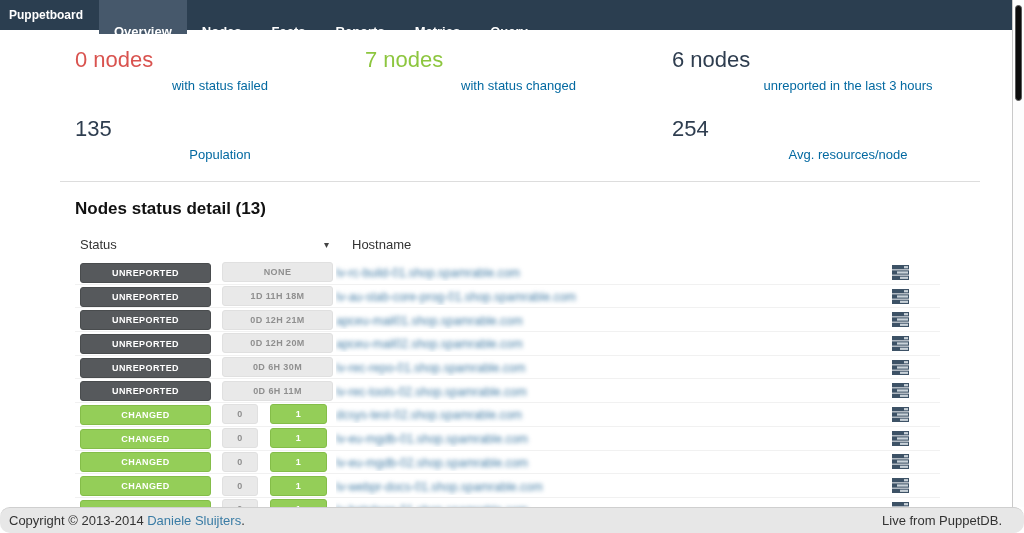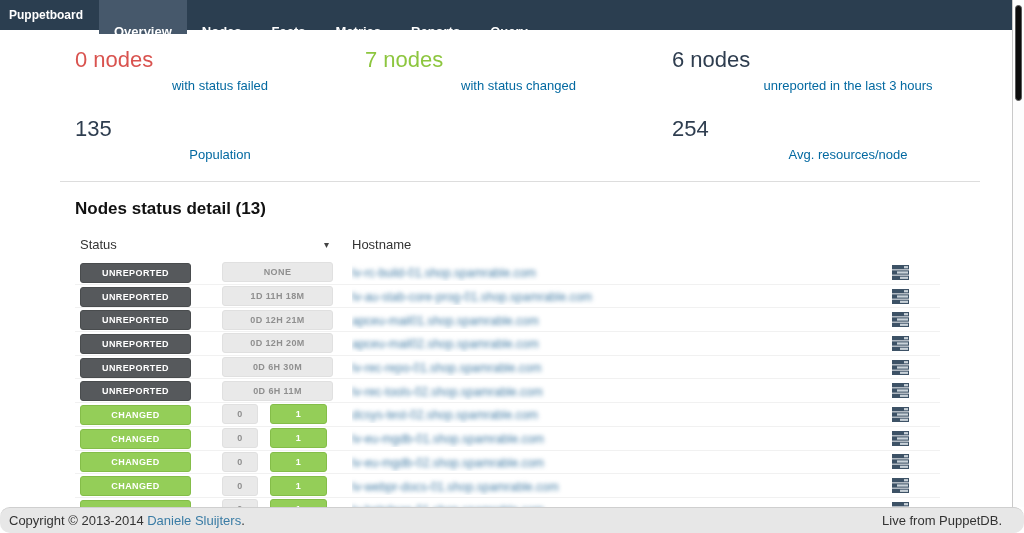--- a/index.html
+++ b/index.html
@@ -25,31 +25,31 @@
   .divider { border-top:1px solid #ddd; margin:19px 44px 0 60px; }
   .section-title { font-size:17px; font-weight:bold; color:#111; margin:17px 84px 0 75px; }
   
   .table { margin:18px 84px 0 75px; }
   .thead { display:flex; align-items:center; font-size:13px; color:#333; padding-left:5px; margin-bottom:9px; }
   .th-status { width:272px; display:flex; justify-content:space-between; align-items:center; padding-right:23px; cursor:pointer;gap:32px; }
   .caret { font-size:10px; color:#444; }
   .th-host { flex:1; }
   .trow { display:flex; align-items:center; height:23.7px; border-bottom:1px solid #f1f1f1; padding-left:5px; }
   .cell-status { width:142px; }
-  .cell-time { width:130px; display:flex; gap:12px; }
+  .cell-time { width:114px; display:flex; gap:12px; }
   .cell-host { flex:1; overflow:hidden; white-space:nowrap; }
   .cell-icon { width:48px; display:flex; align-items:center; }
   .badge {
     display:inline-block; border-radius:3px; font-size:9px; font-weight:bold;
     letter-spacing:.4px; text-align:center; padding:5px 0 4px; line-height:1; color:#fff;
   }
   .b-dark  { background:var(--badge-dark,#56595c); border:1px solid #494c4e; }
   .b-green { background:var(--badge-green,#94ce58); border:1px solid #84bd49; }
   .b-light { background:#e9e9e9; border:1px solid #e0e0e0; color:#8f8f8f; }
-  .w-status { width:111px; }
+  .w-status { width:131px; }
   .b-time { width:111px; }
   .b-zero { width:36px; }
   .b-one  { width:57px; }
   .host-link { color:var(--hostname-blue,#4880a8); font-size:12px; text-decoration:none; filter:blur(2.3px); cursor:pointer; }
   .icon-btn { display:inline-flex; cursor:pointer; }
   
   .footer {
     position:absolute; bottom:0; left:0; right:0; height:26px; z-index:5;
     background:#e7e7e7; border-top:1px solid #cfcfcf;
     font-size:13px; color:#333; line-height:25px;
@@ -67,22 +67,22 @@
   }
 </style>
 </head>
 <body>
 
 <div class="navbar">
   <div class="brand">Puppetboard</div>
   <div class="nav-item active">Overview</div>
   <div class="nav-item">Nodes</div>
   <div class="nav-item">Facts</div>
+  <div class="nav-item">Reports</div>
   <div class="nav-item">Metrics</div>
-  <div class="nav-item">Reports</div>
   <div class="nav-item">Query</div>
 </div>
 
 <div class="content">
   <div class="stats">
     <div class="stat">
       <div class="stat-value red">0 nodes</div>
       <div class="stat-label">with status failed</div>
     </div>
     <div class="stat">

